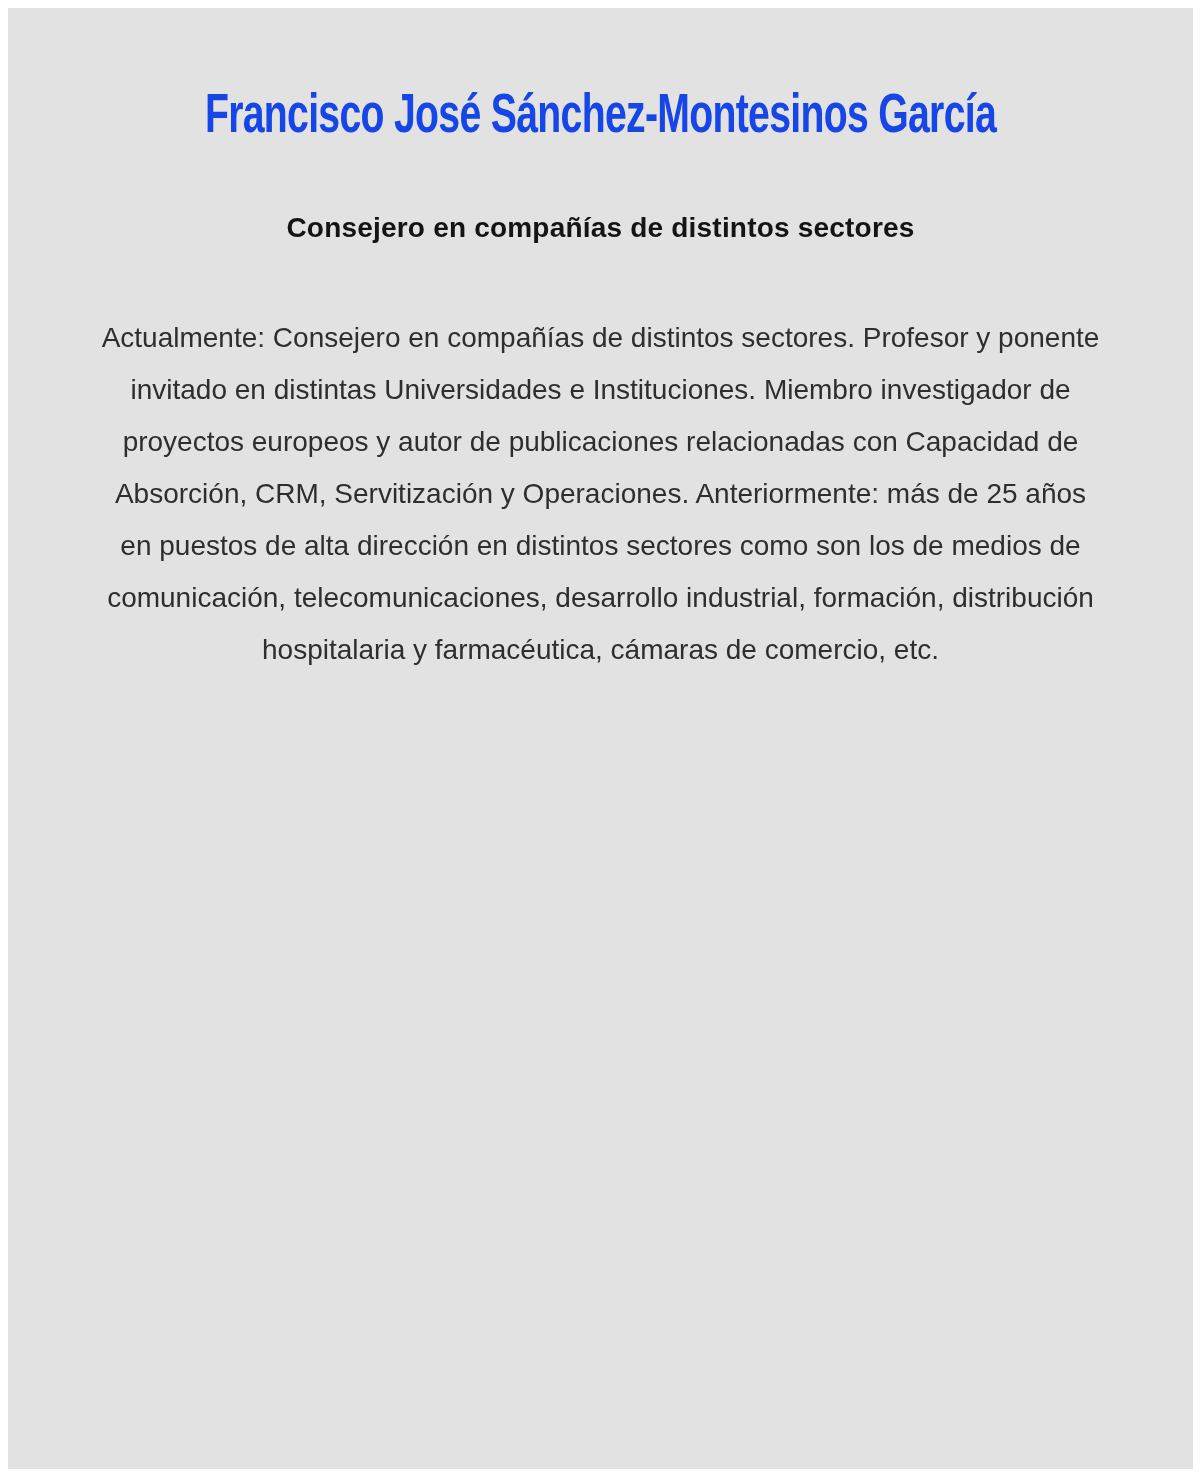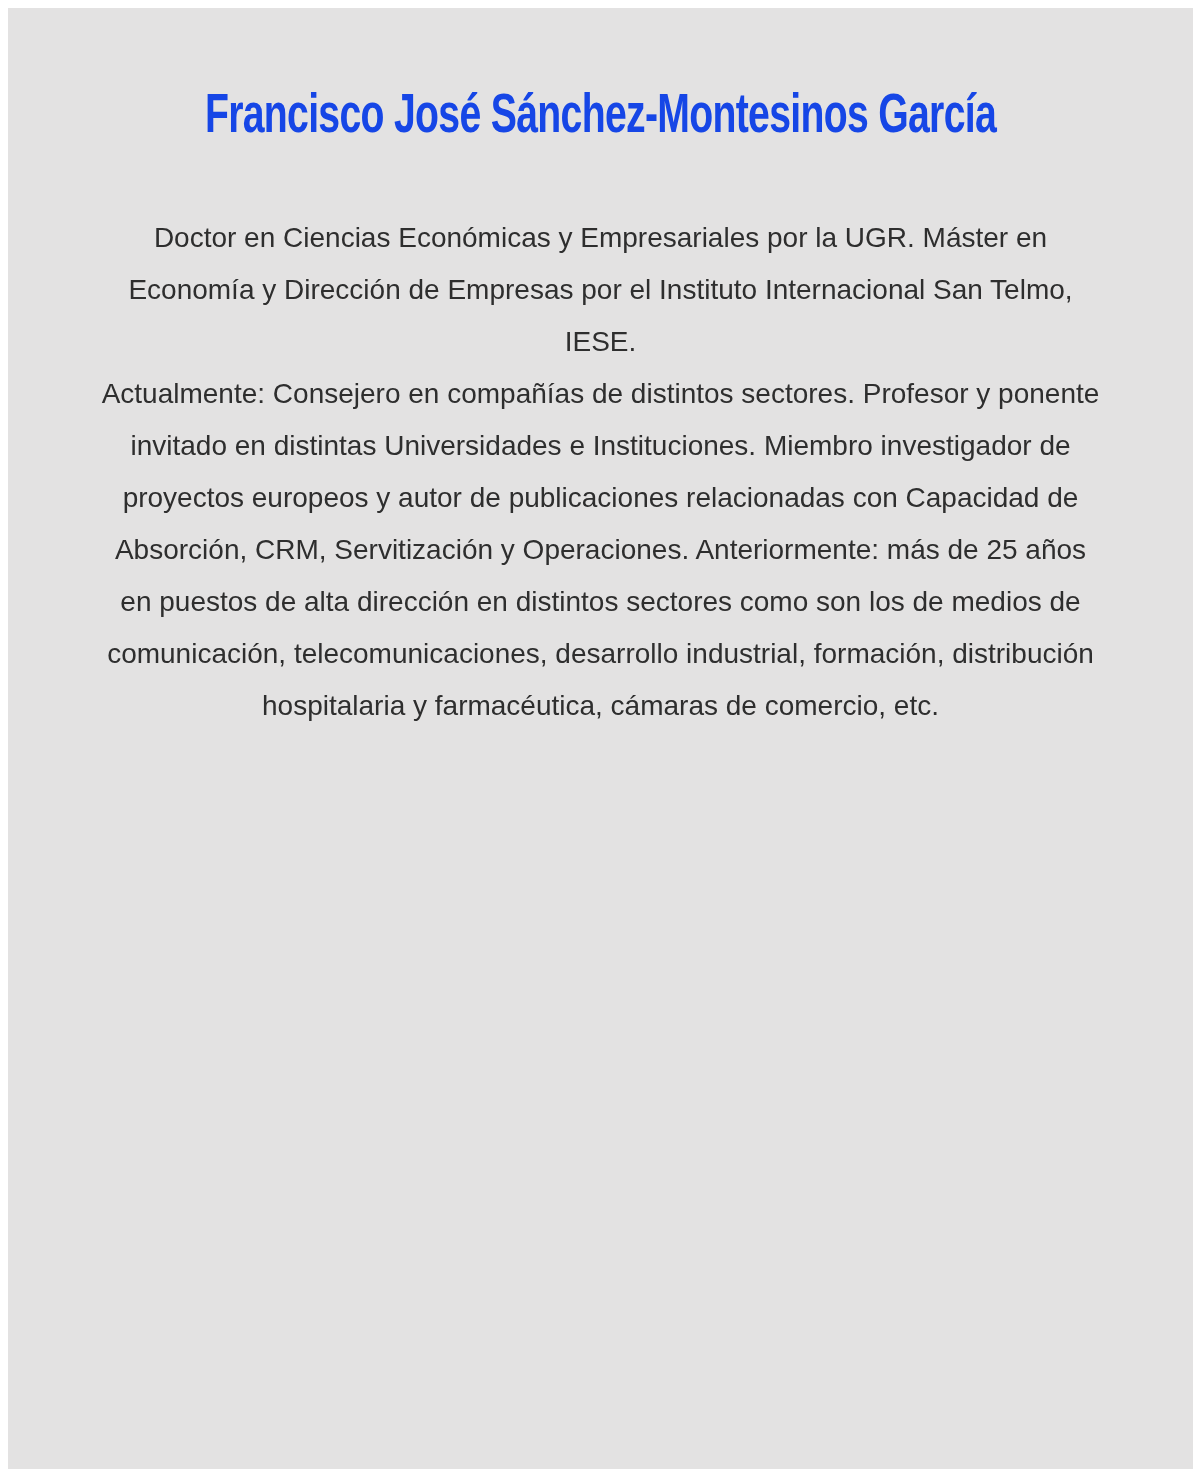--- a/index.html
+++ b/index.html
@@ -60,18 +60,18 @@
     line-height: 52px;
     color: var(--body_text);
   }
 </style>
 </head>
 <body>
 
 <main class="panel">
   <h1 class="page-title">Francisco José Sánchez-Montesinos García</h1>
 
+  <h2 class="profile-role">Consejero en compañías de distintos sectores</h2>
 
   <section class="bio">
-    <p>Doctor en Ciencias Económicas y Empresariales por la UGR. Máster en Economía y Dirección de Empresas por el Instituto Internacional San Telmo, IESE.</p>
     <p>Actualmente: Consejero en compañías de distintos sectores. Profesor y ponente invitado en distintas Universidades e Instituciones. Miembro investigador de proyectos europeos y autor de publicaciones relacionadas con Capacidad de Absorción, CRM, Servitización y Operaciones. Anteriormente: más de 25 años en puestos de alta dirección en distintos sectores como son los de medios de comunicación, telecomunicaciones, desarrollo industrial, formación, distribución hospitalaria y farmacéutica, cámaras de comercio, etc.</p>
   </section>
 </main>
 
 </body></html>

